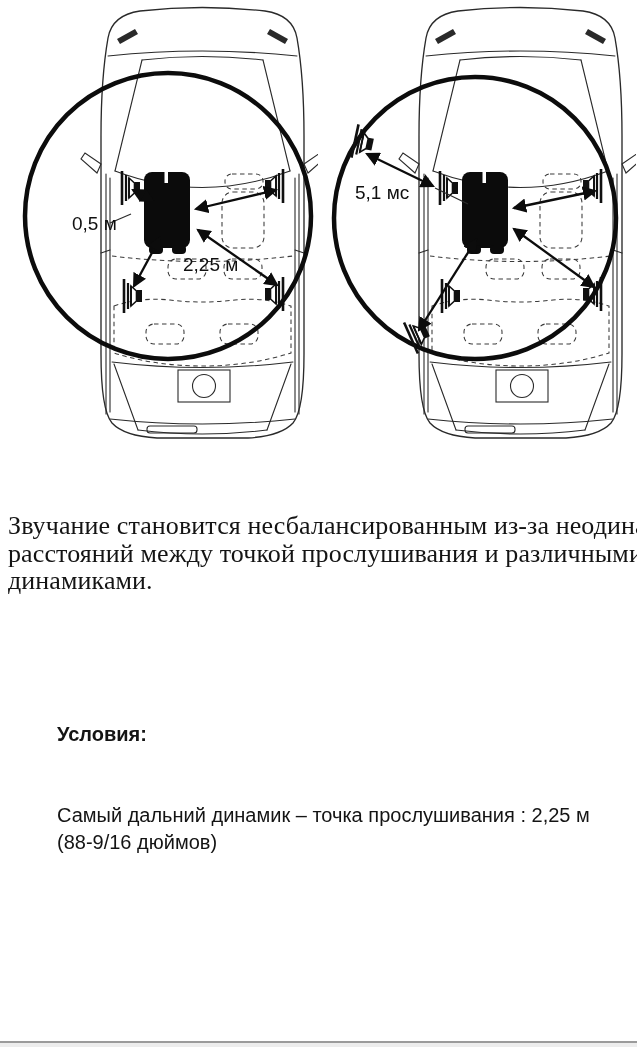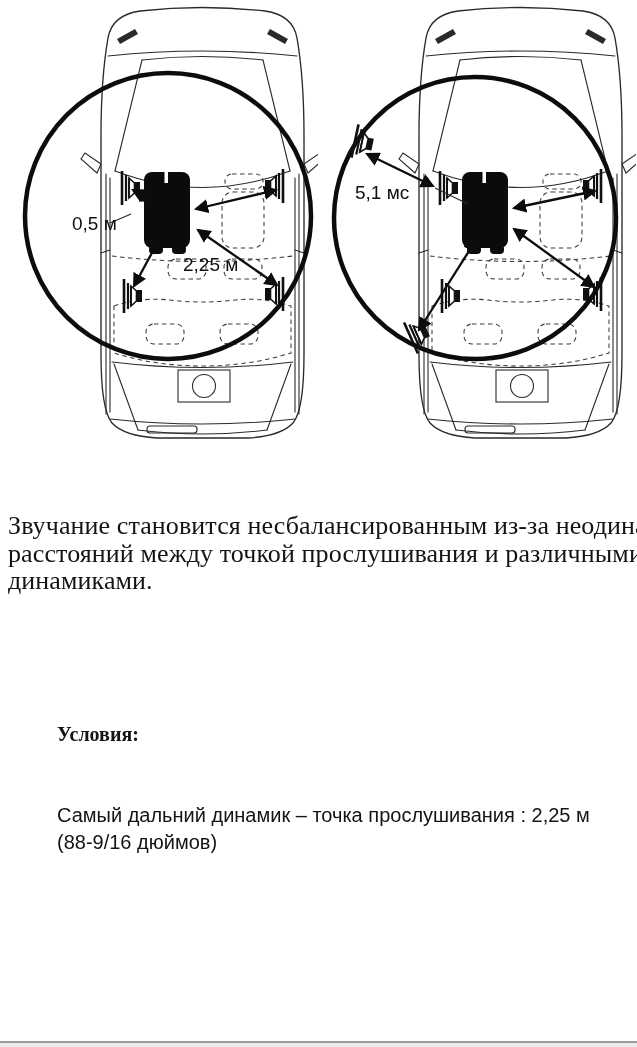--- a/index.html
+++ b/index.html
@@ -20,21 +20,21 @@
   svg text { font-family:"Liberation Sans", sans-serif; font-size:19px; fill:#101010; }
 
   .intro {
     margin:5px 0 0 8px; font-size:26px; line-height:27.6px;
     white-space:pre; letter-spacing:0.1px;
   }
   .conditions {
     margin:16px 0 0 57px; font-family:"Liberation Sans", sans-serif;
     font-size:20px; line-height:27.2px; white-space:pre;
   }
-  .conditions .title { font-weight:700;font-family:Liberation Serif, serif; }
+  .conditions .title { font-weight:700; }
   .bottom-bar {
     position:absolute; left:0; right:0; bottom:0; height:4px;
     background:#ededed; border-top:2px solid #9b9b9b;
   }
 </style>
 </head>
 <body>
 
 <svg width="0" height="0" style="position:absolute" aria-hidden="true">
   <defs>

